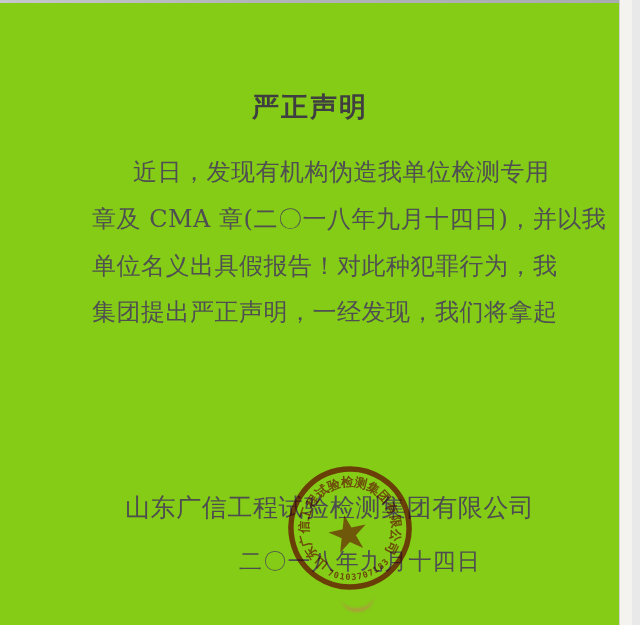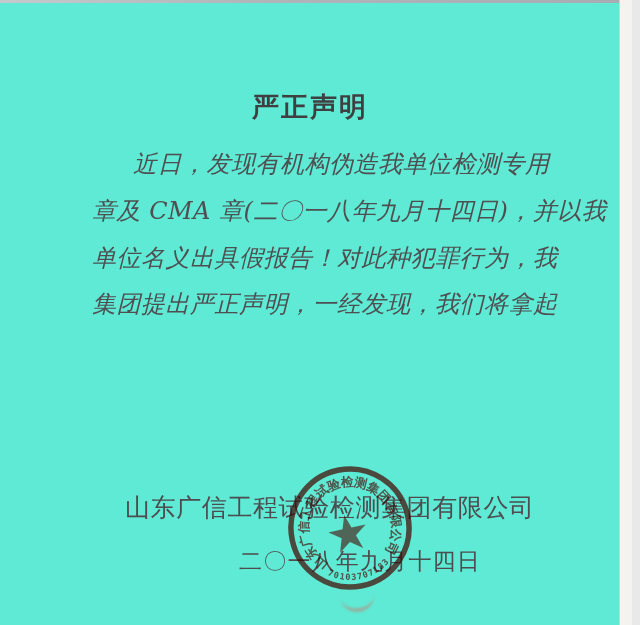--- a/index.html
+++ b/index.html
@@ -5,21 +5,21 @@
   html,body{margin:0;padding:0;}
   body{
     width:640px;height:625px;
     background:#e9e9ea;
     font-family:"DejaVu Serif","Liberation Serif",serif;
     overflow:hidden;
   }
   .page{
     position:relative;
     width:632px;height:625px;
-    background:#5eead4;
+    background:#84cc16;
     overflow:hidden;
   }
   
   .top-edge{
     position:absolute;left:0;top:0;width:640px;height:3px;
     background:linear-gradient(90deg,#c6c8cd 0%,#b2b4ba 40%,#a9abb2 100%);
   }
   .right-strip{
     position:absolute;top:0;left:620px;width:20px;height:625px;
     background:#f5f3ef;
@@ -28,21 +28,21 @@
     position:absolute;top:0;left:619px;width:1px;height:625px;
     background:#d2d2d5;
   }
   .doc-title{
     position:absolute;left:0;top:89px;width:620px;
     text-align:center;
     font-size:27px;font-weight:bold;color:#3f3f41;
     letter-spacing:2px;
   }
   .body-block{
-    position:absolute;left:92px;top:141px;width:470px;font-style:italic;
+    position:absolute;left:92px;top:149px;width:470px;
   }
   .body-line{
     height:46.8px;line-height:46.8px;
     font-size:24px;color:#4f4f52;
     letter-spacing:0.5px;
     white-space:nowrap;
   }
   .body-line.indented{padding-left:41px;}
   .sig-company{
     position:absolute;left:125px;top:491px;

